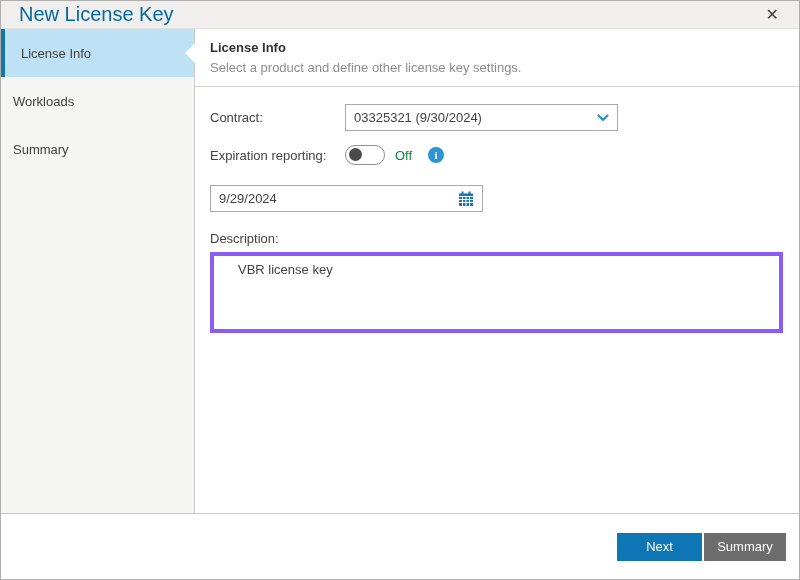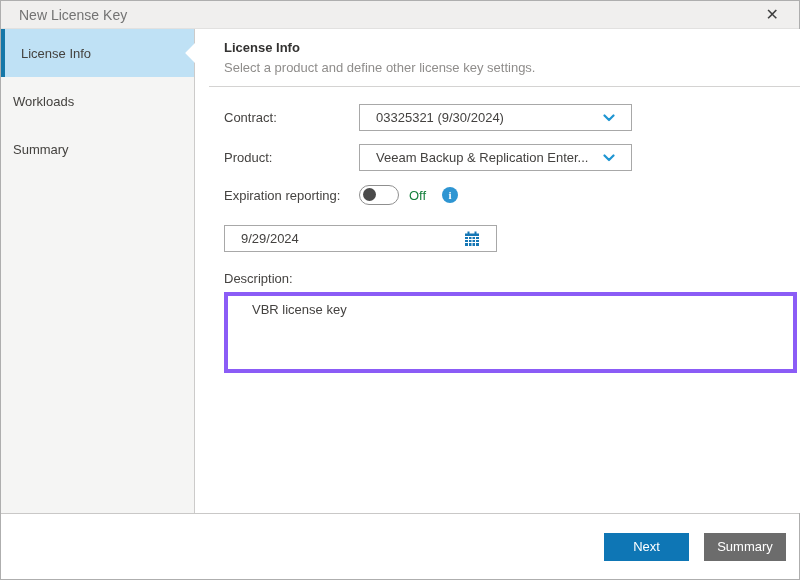--- a/index.html
+++ b/index.html
@@ -18,27 +18,27 @@
     position: relative;
   }
   
   .titlebar {
     height: 28px; flex: 0 0 28px;
     background: #f0efee;
     border-bottom: 1px solid #e2e1e0;
     display: flex; align-items: center; justify-content: space-between;
     padding: 0 18px;
   }
-  .titlebar .title { font-size: 14px; color: #737373; }
+  .titlebar .title { font-size: 20px; color: #0369a1; }
   .close-btn {
     font-size: 16px; color: #3f3f3f; cursor: pointer; line-height: 1;
     padding: 2px 2px;
   }
   
-  .body { flex: 1 1 auto; display: flex; min-height: 0; gap: 14px; }
+  .body { flex: 1 1 auto; display: flex; min-height: 0; }
   .sidebar {
     width: 194px; flex: 0 0 194px;
     background: #f5f5f4;
     border-right: 1px solid #cccbca;
   }
   .side-item {
     height: 48px;
     display: flex; align-items: center;
     padding-left: 12px;
     color: #44423f;
@@ -69,21 +69,21 @@
   .content-header .h { font-weight: bold; color: #333231; margin-bottom: 5px; }
   .content-header .sub { color: #8f8d8b; }
   .form { padding: 17px 15px 0 15px; }
   .row { display: flex; align-items: center; margin-bottom: 13px; }
   .flabel { width: 135px; flex: 0 0 135px; color: #454341; }
   .combo, .textfield {
     width: 273px; height: 27px;
     border: 1px solid #a8a8a8;
     background: #ffffff;
     display: flex; align-items: center;
-    padding: 0 16px;
+    padding: 0 8px;
     color: #444240;
   }
   .combo { justify-content: space-between; cursor: pointer; }
   .combo .val {
     white-space: nowrap; overflow: hidden; text-overflow: ellipsis;
     padding-right: 6px;
   }
   .chev { flex: 0 0 auto; display: flex; align-items: center; }
   .textfield input {
     border: none; outline: none; flex: 1 1 auto; min-width: 0;
@@ -127,21 +127,21 @@
     padding: 6px 24px;
     resize: none; outline: none;
     display: block;
   }
   
   .footer {
     flex: 0 0 66px; height: 66px;
     border-top: 1px solid #c9c8c7;
     background: #ffffff;
     display: flex; align-items: center; justify-content: flex-end;
-    padding-right: 13px; gap: 15px;
+    padding-right: 13px; gap: 2px;
   }
   .btn {
     height: 28px; border: none; font: inherit; color: #ffffff;
     cursor: pointer; text-align: center;
   }
   .btn-primary { width: 85px; background: #0e76b5; }
   .btn-secondary { width: 82px; background: #6c6c6c; }
 </style>
 </head>
 <body>
@@ -181,31 +181,20 @@
           <div class="combo">
             <span class="val">03325321 (9/30/2024)</span>
             <span class="chev">
               <svg width="12" height="8" viewBox="0 0 12 8">
                   <path d="M1.5 1.5 L6 6 L10.5 1.5" fill="none" stroke="#1e95d2" stroke-width="2.2" stroke-linecap="round" stroke-linejoin="round"></path>
                 </svg>
             </span>
           </div>
         </div>
 
-        <div class="row">
-          <span class="flabel">Product:</span>
-          <div class="combo">
-            <span class="val">Veeam Backup &amp; Replication Enter...</span>
-            <span class="chev">
-              <svg width="12" height="8" viewBox="0 0 12 8">
-                  <path d="M1.5 1.5 L6 6 L10.5 1.5" fill="none" stroke="#1e95d2" stroke-width="2.2" stroke-linecap="round" stroke-linejoin="round"></path>
-                </svg>
-            </span>
-          </div>
-        </div>
 
         <div class="row toggle-row">
           <span class="flabel">Expiration reporting:</span>
           <div class="toggle">
             <div class="knob"></div>
           </div>
           <span class="toggle-state">Off</span>
           <span class="info-icon">i</span>
         </div>
 

